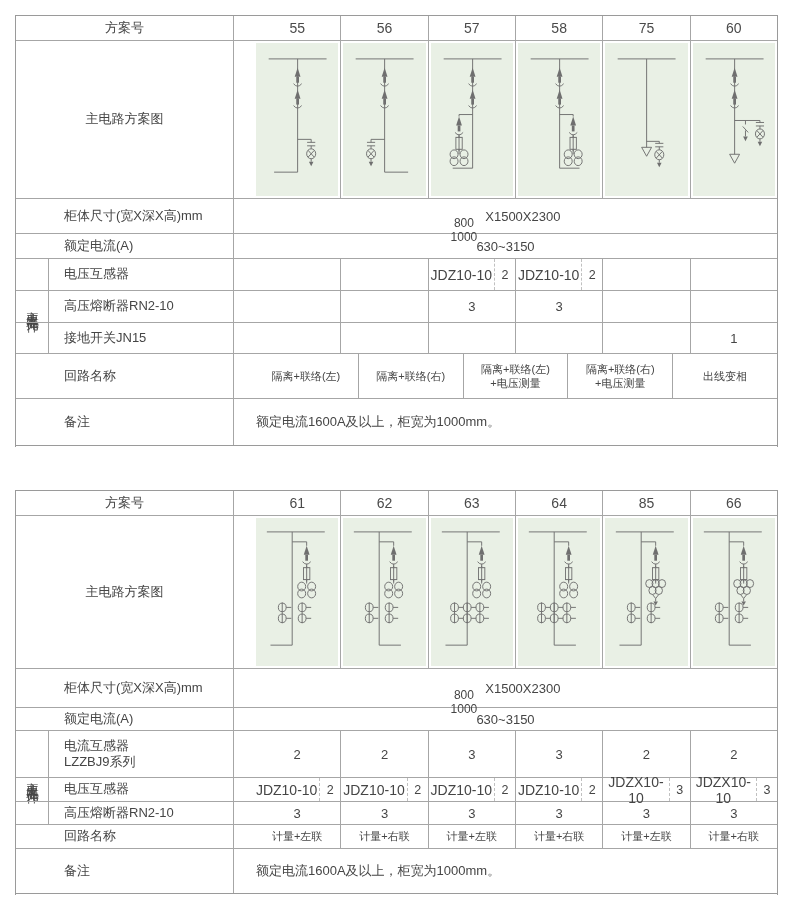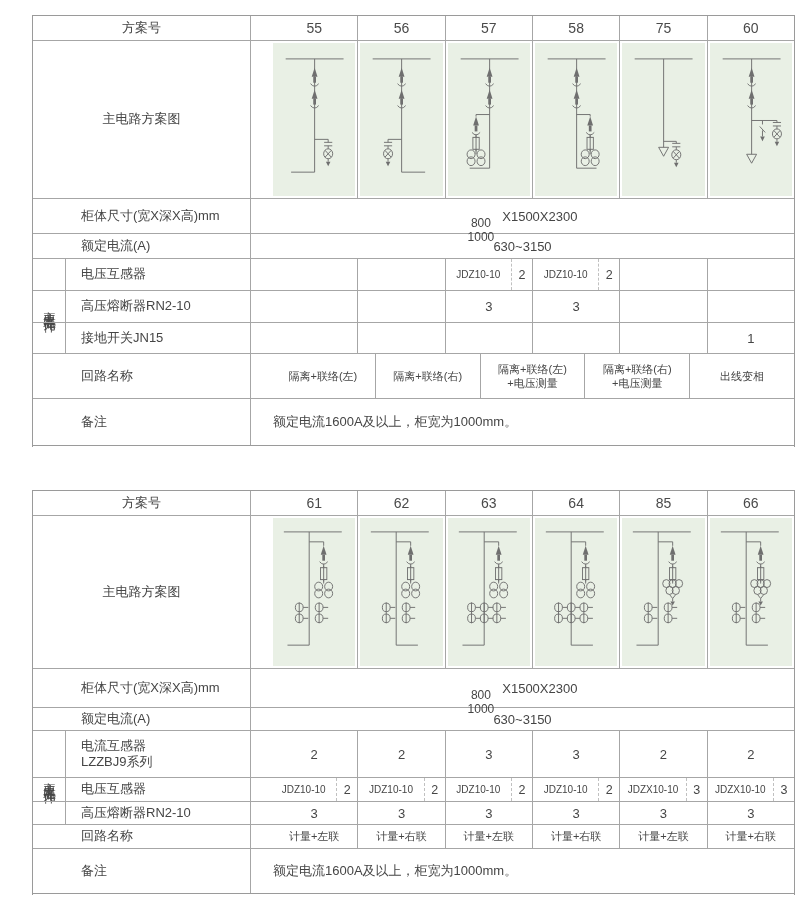--- a/index.html
+++ b/index.html
@@ -1,36 +1,36 @@
 <!DOCTYPE html>
 <html><head>
 <meta charset="utf-8">
 <style>
   html,body{margin:0;padding:0;background:#fff;}
   .page{position:relative;width:800px;height:907px;background:#ffffff;
         font-family:"Liberation Sans",sans-serif;color:#454545;overflow:hidden;}
-  .tbl{position:absolute;left:32px;width:763px;border:1px solid #9a9a9a;border-bottom:none;box-sizing:border-box;}
+  .tbl{position:absolute;left:15px;width:763px;border:1px solid #9a9a9a;border-bottom:none;box-sizing:border-box;}
   .row{position:absolute;left:0;right:0;display:flex;border-bottom:1px solid #a6a6a6;box-sizing:border-box;}
   .row.last{border-bottom:1px solid #9a9a9a;}
   .row-label{flex:none;width:218px;display:flex;align-items:center;justify-content:flex-start;
              padding-left:48px;box-sizing:border-box;border-right:1px solid #a6a6a6;font-size:13px;line-height:1.25;}
   .row-label.center{justify-content:center;padding-left:0;}
   .row-label.narrow{width:185px;padding-left:15px;}
   .row-label.pad33{margin-left:33px;}
   .pre{white-space:pre-line;}
   .cells{flex:1;display:flex;min-width:0;margin-left:20px;}
   .cells>.c{flex:1;display:flex;align-items:center;justify-content:center;border-left:1px solid #a6a6a6;
             box-sizing:border-box;min-width:0;font-size:13px;text-align:center;}
   .cells>.c:first-child{border-left:none;}
   .cells>.c.green{background:#e9f0e5;background-clip:content-box;padding:2px;position:relative;}
   .cells>.c.green svg{position:absolute;left:2px;top:2px;right:2px;bottom:2px;width:calc(100% - 4px);height:calc(100% - 4px);}
   .cells>.c.hdr{font-size:14px;color:#4a4a4a;}
   .cells>.c.small{font-size:11px;line-height:1.3;white-space:pre-line;}
   .split{display:flex;width:100%;height:100%;align-items:stretch;}
-  .split .model{flex:1;display:flex;align-items:center;justify-content:center;font-size:10px;}
+  .split .model{flex:1;display:flex;align-items:center;justify-content:center;font-size:14px;}
   .split .qty{flex:none;width:20px;display:flex;align-items:center;justify-content:center;
               border-left:1px dashed #c0c0c0;font-size:12.5px;}
   .span-cell{flex:1;display:flex;align-items:center;justify-content:center;font-size:13px;}
   .span-cell.remark{justify-content:flex-start;padding-left:22px;}
   .frac{display:flex;flex-direction:column;align-items:center;font-size:12px;line-height:1.2;margin-top:28px;}
   .dim{font-size:13px;margin-left:8px;}
   .group-label{position:absolute;left:0;width:33px;display:flex;align-items:center;justify-content:center;
                border-right:1px solid #a6a6a6;box-sizing:border-box;writing-mode:vertical-lr;
                font-size:12.5px;letter-spacing:2px;}
 </style>

